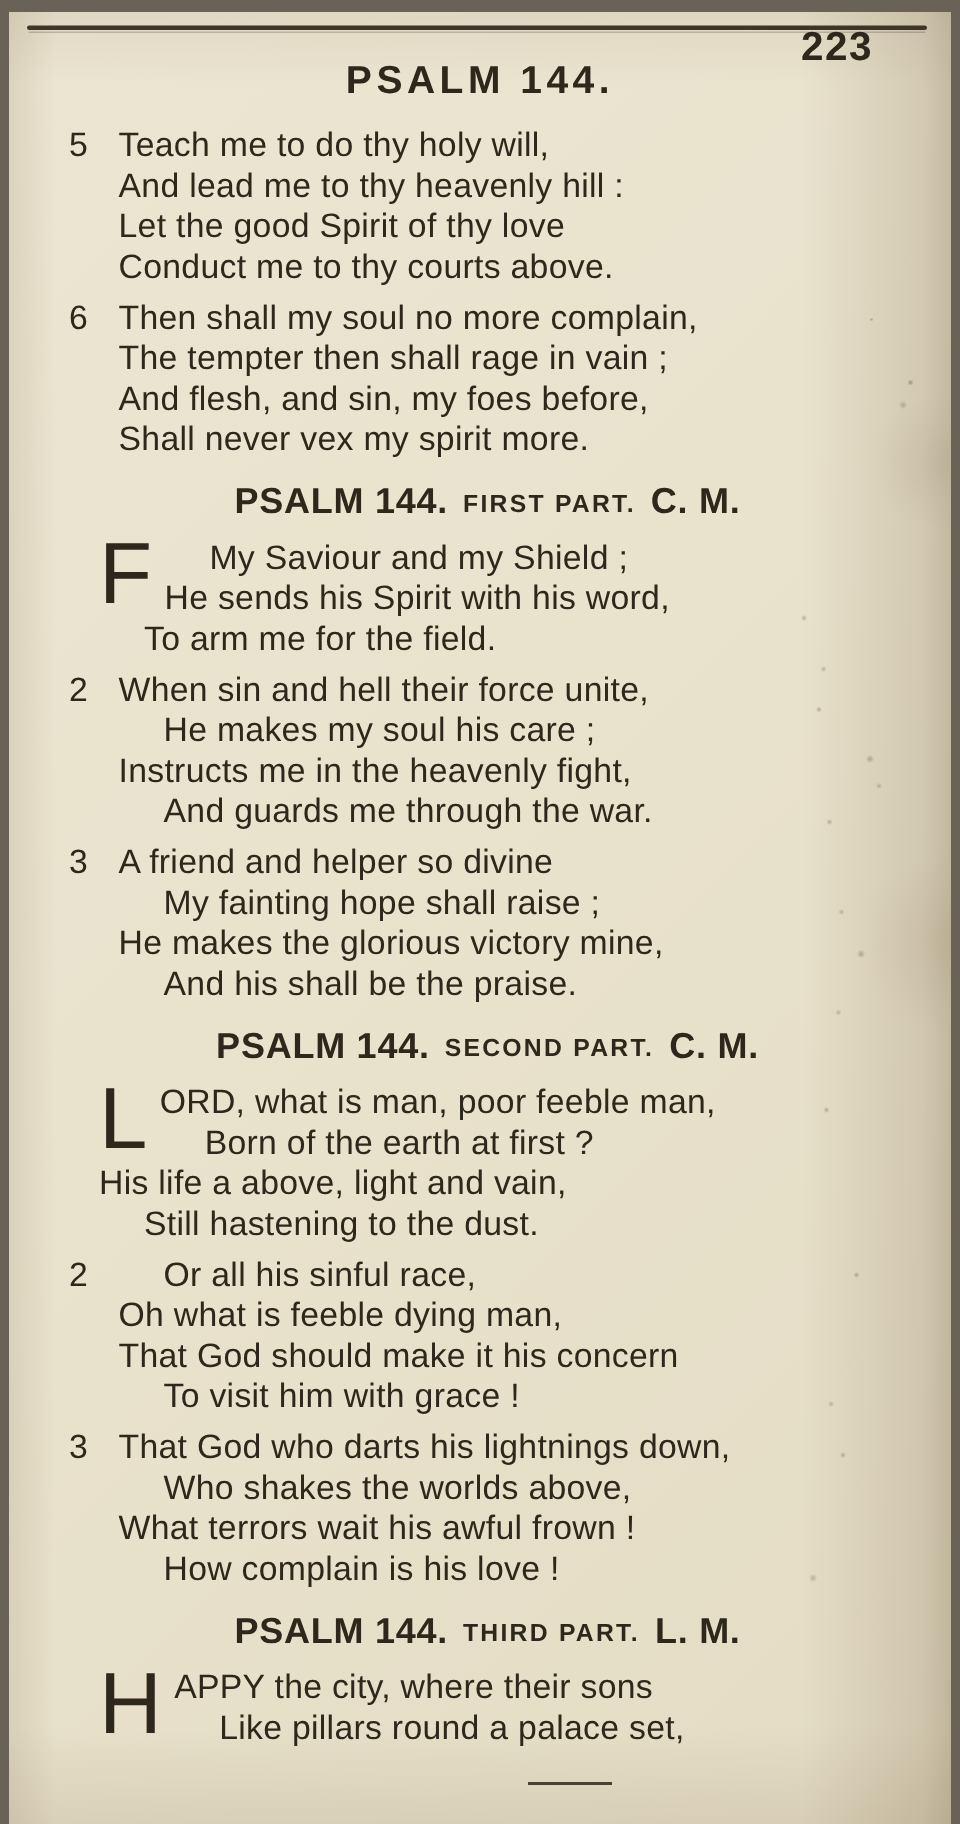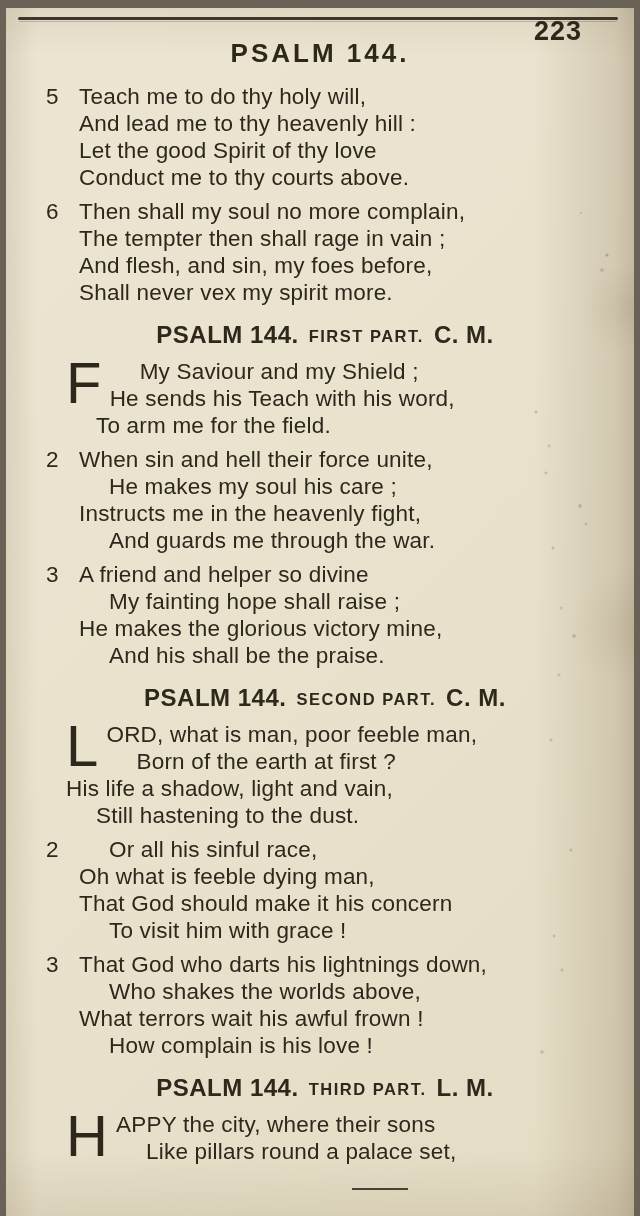--- a/index.html
+++ b/index.html
@@ -117,21 +117,21 @@
         <span class="vnum">6</span>
         <div class="line">Then shall my soul no more complain,</div>
         <div class="line">The tempter then shall rage in vain ;</div>
         <div class="line">And flesh, and sin, my foes before,</div>
         <div class="line">Shall never vex my spirit more.</div>
       </div>
       <div class="part-heading"><span class="h-psalm">PSALM 144.</span><span class="h-part">FIRST PART.</span><span class="h-meter">C. M.</span></div>
       <div class="verse has-drop">
         <span class="dropcap">F</span>
         <div class="line indent">My Saviour and my Shield ;</div>
-        <div class="line">He sends his Teach with his word,</div>
+        <div class="line">He sends his Spirit with his word,</div>
         <div class="line indent">To arm me for the field.</div>
       </div>
       <div class="verse">
         <span class="vnum">2</span>
         <div class="line">When sin and hell their force unite,</div>
         <div class="line indent">He makes my soul his care ;</div>
         <div class="line">Instructs me in the heavenly fight,</div>
         <div class="line indent">And guards me through the war.</div>
       </div>
       <div class="verse">
@@ -139,21 +139,21 @@
         <div class="line">A friend and helper so divine</div>
         <div class="line indent">My fainting hope shall raise ;</div>
         <div class="line">He makes the glorious victory mine,</div>
         <div class="line indent">And his shall be the praise.</div>
       </div>
       <div class="part-heading"><span class="h-psalm">PSALM 144.</span><span class="h-part">SECOND PART.</span><span class="h-meter">C. M.</span></div>
       <div class="verse has-drop">
         <span class="dropcap">L</span>
         <div class="line">ORD, what is man, poor feeble man,</div>
         <div class="line indent">Born of the earth at first ?</div>
-        <div class="line">His life a shadow, light and vain,</div>
+        <div class="line">His life a above, light and vain,</div>
         <div class="line indent">Still hastening to the dust.</div>
       </div>
       <div class="verse">
         <span class="vnum">2</span>
         <div class="line indent">Or all his sinful race,</div>
         <div class="line">Oh what is feeble dying man,</div>
         <div class="line">That God should make it his concern</div>
         <div class="line indent">To visit him with grace !</div>
       </div>
       <div class="verse">

